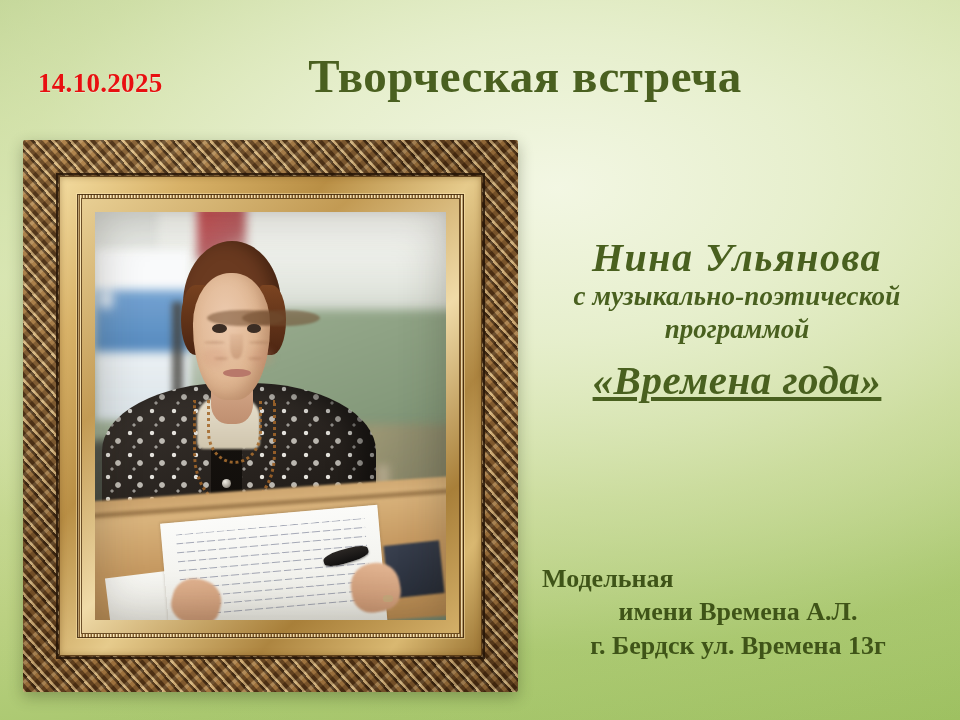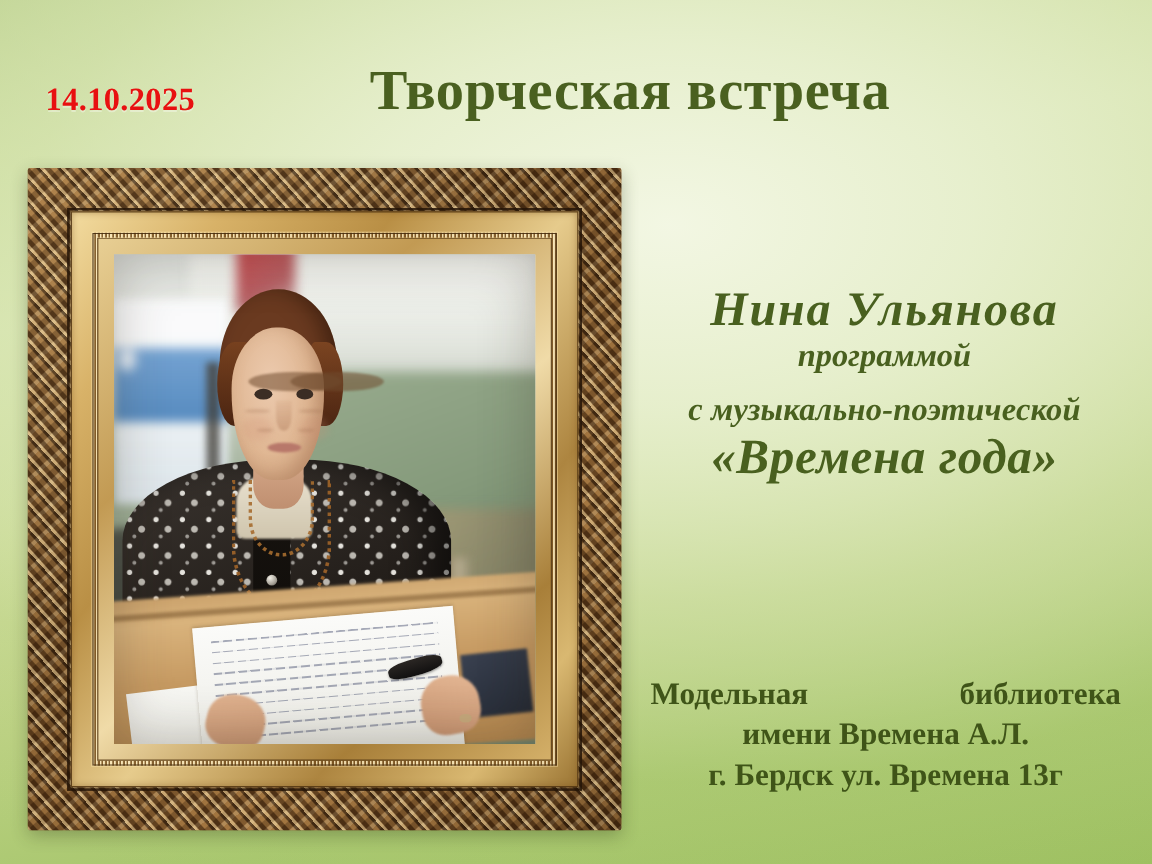--- a/index.html
+++ b/index.html
@@ -88,20 +88,21 @@
   }
   #program-line2 {
     font-size: 27px;
     line-height: 1.22;
     margin-bottom: 12px;
   }
   #program-title {
     font-size: 41px;
     line-height: 1.1;
     letter-spacing: 0.5px;
+    text-decoration: underline;
   }
 
   
   #venue-block {
     position: absolute;
     left: 528px;
     top: 562px;
     width: 420px;
     text-align: center;
     color: #3f5418;
@@ -637,27 +638,26 @@
       <div class="pr-hand-r"></div>
       <div class="pr-bracelet"></div>
       <div class="pr-ring"></div>
 
       <div class="ph-vignette"></div>
     </div>
   </div>
 
   <div id="program-block">
     <div id="performer-name">Нина  Ульянова</div>
+    <div id="program-line1">с  музыкально-поэтической</div>
     <div id="program-line2">программой</div>
-    <div id="program-line1">с  музыкально-поэтической</div>
     <div id="program-title">«Времена года»</div>
   </div>
 
   <div id="venue-block">
     <div id="venue-line1">
       <span>Модельная</span>
-      <span>библиотека</span>
     </div>
     <div id="venue-line2">имени Времена А.Л.</div>
     <div id="venue-line3">г. Бердск ул. Времена 13г</div>
   </div>
 
 </div>
 
 </body></html>

